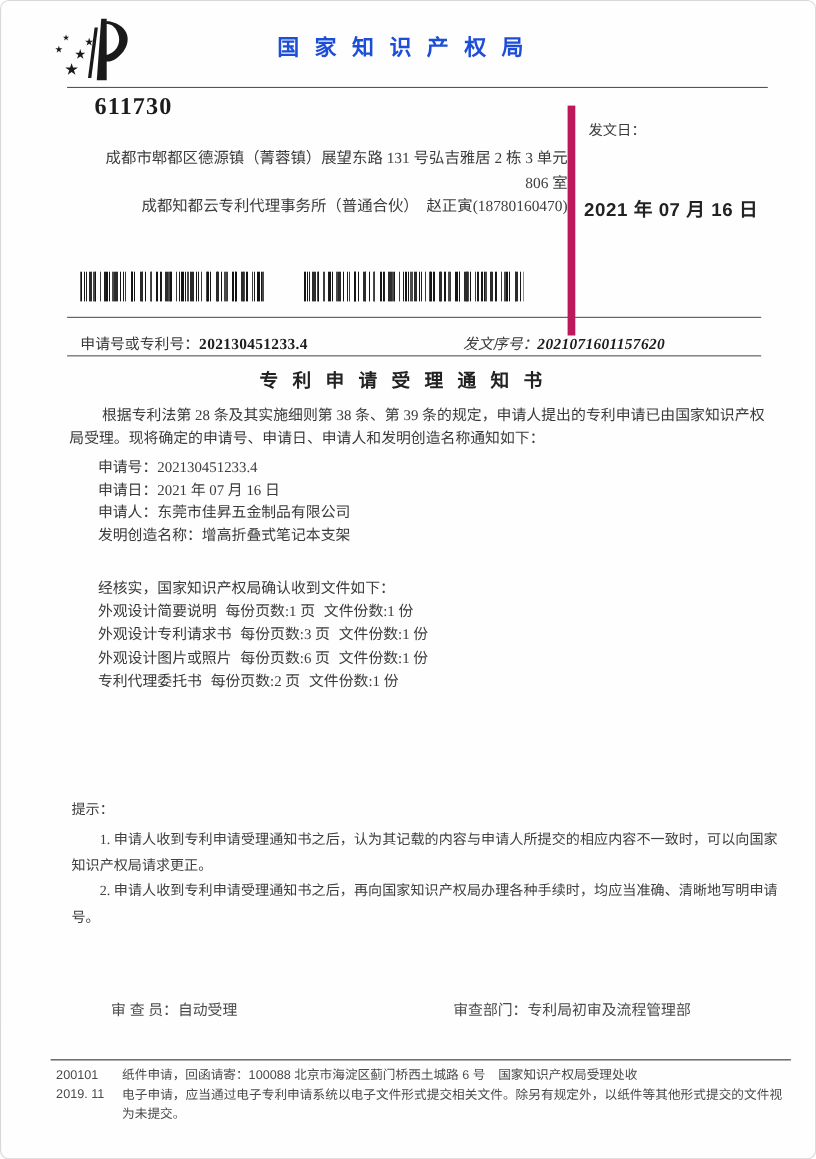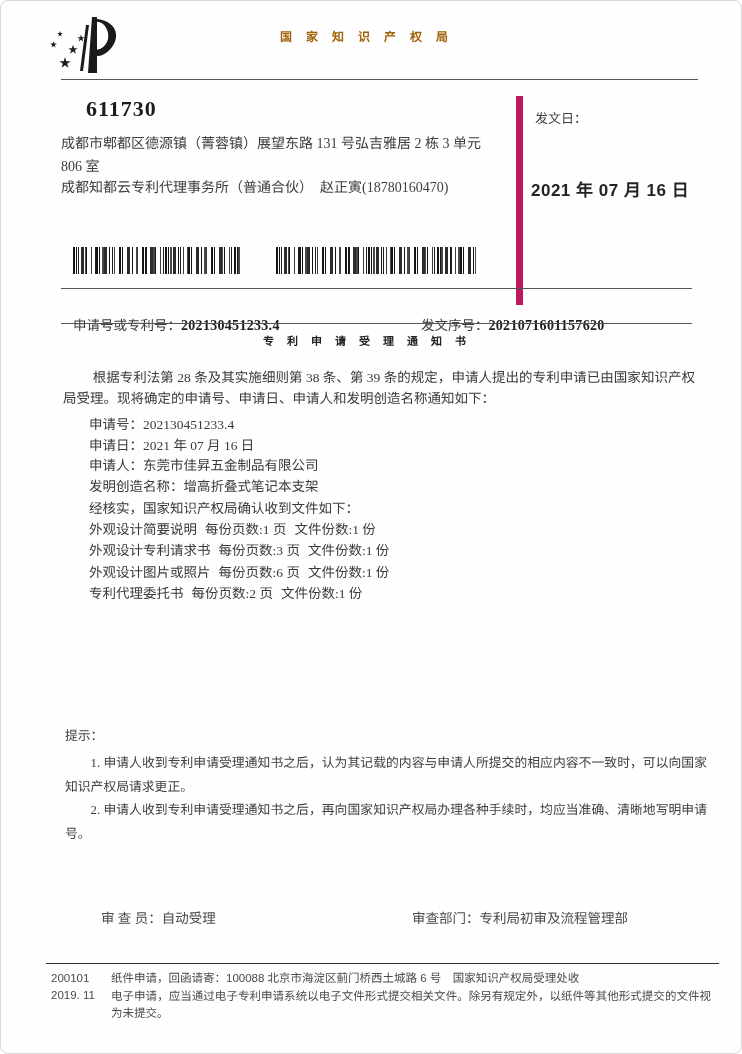--- a/index.html
+++ b/index.html
@@ -15,28 +15,28 @@
     color:#3a3a3a;
   }
   .abs{position:absolute;}
   .rule{position:absolute;height:1px;background:#555;}
 
   
   .logo{left:46px;top:12px;width:78px;height:64px;}
   .office-title{
     left:0;right:0;top:26px;text-align:center;
     font-family:"Liberation Sans","DejaVu Sans",sans-serif;
-    font-size:12px;font-weight:bold;letter-spacing:14px;color:#a16207;
+    font-size:20px;font-weight:bold;letter-spacing:14px;color:#1d4ed8;
   }
 
   
   .mail-left{left:60px;top:78px;width:455px;height:209px;}
   .mail-right{left:515px;top:95px;width:181px;height:209px;border-left:7px solid #be185d;}
-  .postal-code{position:absolute;left:25px;top:17px;font-size:22px;font-weight:bold;color:#1c1c1c;letter-spacing:1px;}
-  .addr-line{position:absolute;left:0;width:100%;text-align:left;font-size:14px;color:#3d3d3d;}
+  .postal-code{position:absolute;left:25px;top:5px;font-size:22px;font-weight:bold;color:#1c1c1c;letter-spacing:1px;}
+  .addr-line{position:absolute;left:0;width:100%;text-align:right;font-size:14px;color:#3d3d3d;}
   .addr-1{top:53px;}
   .addr-2{top:76px;}
   .agency{top:97px;}
   .barcode{position:absolute;top:168px;height:27px;
     background-image:
       repeating-linear-gradient(90deg,
         #151515 0,#151515 2px,transparent 2px,transparent 3px,
         #151515 3px,#151515 4px,transparent 4px,transparent 8px,
         #2c2c2c 8px,#2c2c2c 11px,transparent 11px,transparent 13px,
         #151515 13px,#151515 14px,transparent 14px,transparent 18px,
@@ -53,35 +53,35 @@
     position:absolute;left:8px;top:80px;
     font-family:"Liberation Sans","DejaVu Sans",sans-serif;
     font-size:17px;font-weight:600;color:#222;letter-spacing:0.5px;
   }
 
   .rule-top{left:60px;top:78px;width:637px;}
   .rule-2{left:60px;top:287px;width:631px;}
   .rule-3{left:60px;top:322px;width:631px;}
 
   
-  .numbers-row{left:60px;top:307px;width:637px;height:28px;font-size:13.5px;}
+  .numbers-row{left:60px;top:294px;width:637px;height:28px;font-size:13.5px;}
   .app-no{position:absolute;left:12px;top:6px;}
-  .serial-no{position:absolute;left:360px;top:6px;}
+  .serial-no{position:absolute;left:360px;top:6px;font-style:italic;}
   .num-val{font-weight:bold;color:#1d1d1d;font-size:14px;letter-spacing:0.3px;}
 
   
   .doc-title{
     left:0;right:0;top:331px;text-align:center;
-    font-size:11px;font-weight:bold;letter-spacing:13px;color:#222;
+    font-size:17px;font-weight:bold;letter-spacing:13px;color:#222;
   }
 
   
   .intro{left:62px;top:366px;width:632px;font-size:13.5px;line-height:21px;text-indent:2.2em;text-align:justify;}
   .fields{left:88px;top:414px;font-size:13.5px;line-height:20.6px;}
-  .received{left:88px;top:497px;font-size:13.5px;line-height:21.2px;}
+  .received{left:88px;top:523px;font-size:13.5px;line-height:21.2px;}
   .doc-row .sep{display:inline-block;width:8px;}
 
   
   .tips{left:64px;top:724px;width:642px;font-size:12.8px;color:#404040;}
   .tips-heading{margin:0 0 8px 0;}
   .tip{margin:0;line-height:23.7px;text-indent:2em;text-align:justify;}
 
   
   .signoff{left:60px;top:906px;width:637px;height:22px;font-size:13.5px;color:#4a4a4a;}
   .examiner{position:absolute;left:40px;top:0;}

